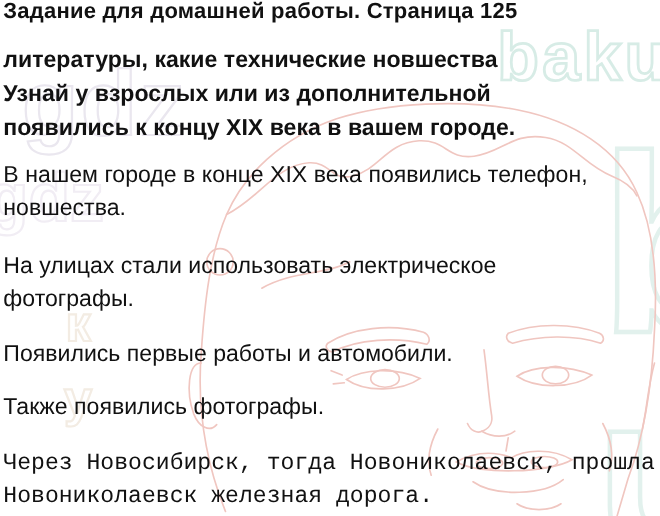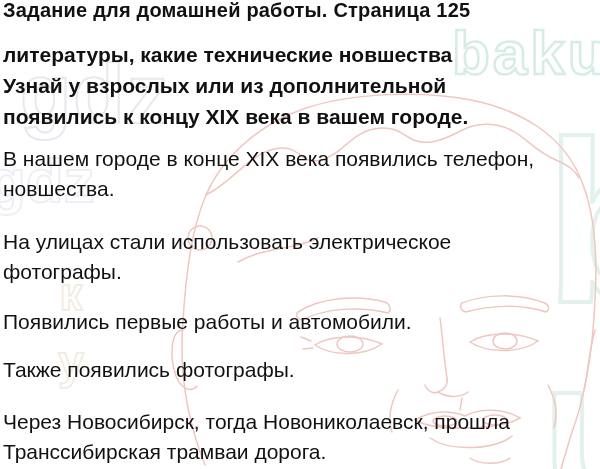--- a/index.html
+++ b/index.html
@@ -43,21 +43,21 @@
     color: #111111;
     white-space: nowrap;
   }
   .title    { top: -2px;  font-size: 20px; font-weight: 700; line-height: 24px; letter-spacing: 0.2px; }
   .question { top: 39px;  font-size: 21px; font-weight: 700; line-height: 31px; }
   .answer   { font-size: 21px; font-weight: 400; line-height: 30px; }
   .ans-0 { top: 144px; }
   .ans-1 { top: 227px; }
   .ans-2 { top: 307px; }
   .ans-3 { top: 355px; }
-  .ans-4 { top: 407px; }
+  .ans-4 { top: 407px; font-family: Liberation Mono, monospace; }
 </style>
 </head>
 <body>
 
 <div id="page">
 
   <div class="wm-layer">
     <div class="wm wm-gdz">gdz</div>
     <div class="wm wm-gdz-small">gdz</div>
     <div class="wm wm-baku">baku</div>
@@ -123,16 +123,16 @@
   <div class="txt answer ans-2">
     <div>Появились первые работы и автомобили.</div>
   </div>
 
   <div class="txt answer ans-3">
     <div>Также появились фотографы.</div>
   </div>
 
   <div class="txt answer ans-4">
     <div>Через Новосибирск, тогда Новониколаевск, прошла</div>
-    <div>Транссибирская трамваи дорога.</div>
+    <div>Новониколаевск железная дорога.</div>
   </div>
 
 </div>
 
 </body></html>

